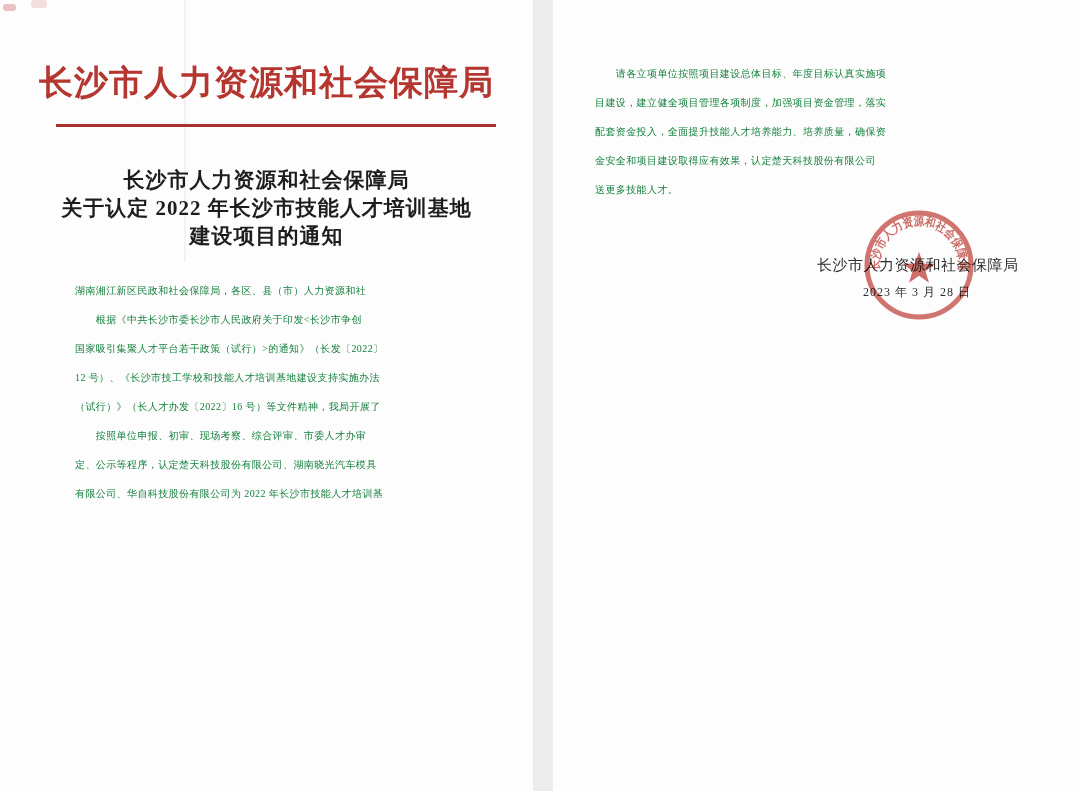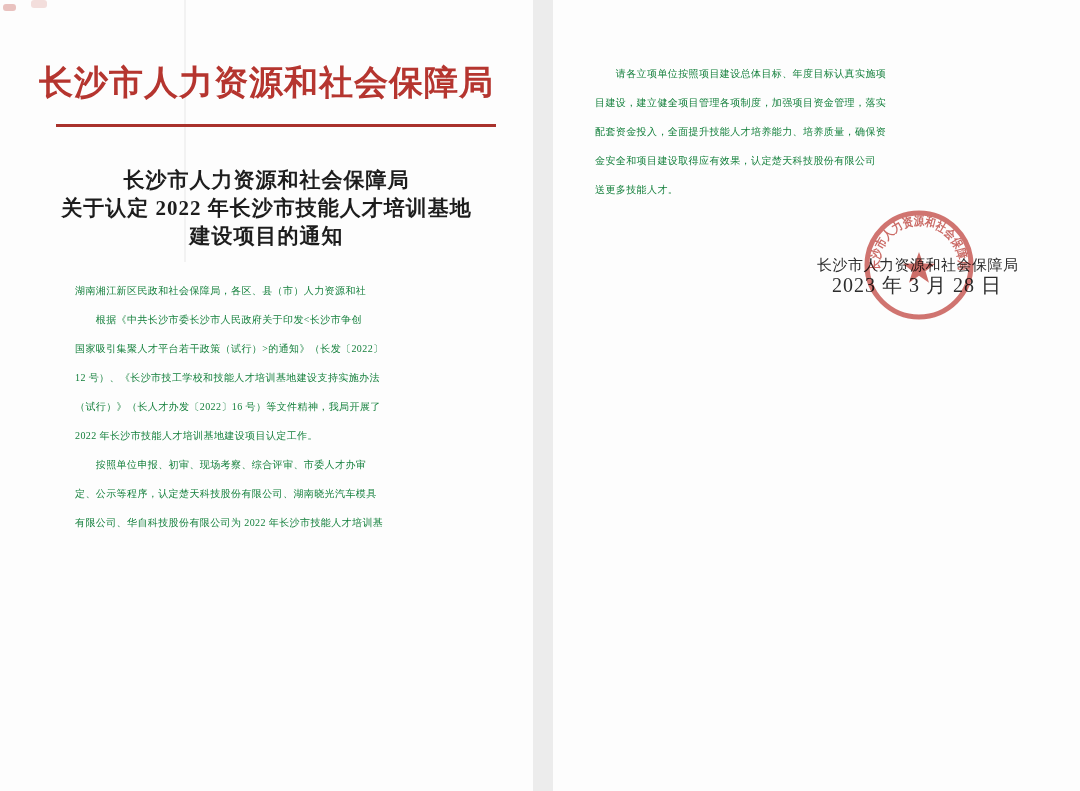--- a/index.html
+++ b/index.html
@@ -62,23 +62,23 @@
   .right-body { top: 59px;  left: 42px;  width: 462px; }
   .body-line { white-space: nowrap; }
 
   .signature {
     position: absolute; top: 256px; left: 264px; width: 200px;
     text-align: center;
     font-size: 15px; color: #2d2d2d; letter-spacing: 0.5px;
     white-space: nowrap;
   }
   .sign-date {
-    position: absolute; top: 272px; left: 264px; width: 200px;
+    position: absolute; top: 284px; left: 264px; width: 200px;
     text-align: center;
-    font-size: 20px; color: #2d2d2d; letter-spacing: 1px;
+    font-size: 12px; color: #2d2d2d; letter-spacing: 1px;
     white-space: nowrap;
   }
 
   .seal {
     position: absolute; left: 294px; top: 193px;
     width: 144px; height: 144px;
     mix-blend-mode: multiply;
     opacity: 0.85;
   }
   .seal .ring   { fill: none; stroke: #bf4039; stroke-width: 5; opacity: .85; }
@@ -104,21 +104,20 @@
       <div class="title-line">关于认定 2022 年长沙市技能人才培训基地</div>
       <div class="title-line">建设项目的通知</div>
     </div>
 
     <div class="body-block left-body">
       <div class="body-line">湖南湘江新区民政和社会保障局，各区、县（市）人力资源和社</div>
       <div class="body-line">　　根据《中共长沙市委长沙市人民政府关于印发&lt;长沙市争创</div>
       <div class="body-line">国家吸引集聚人才平台若干政策（试行）&gt;的通知》（长发〔2022〕</div>
       <div class="body-line">12 号）、《长沙市技工学校和技能人才培训基地建设支持实施办法</div>
       <div class="body-line">（试行）》（长人才办发〔2022〕16 号）等文件精神，我局开展了</div>
-      <div class="body-line">2022 年长沙市技能人才培训基地建设项目认定工作。</div>
       <div class="body-line">　　按照单位申报、初审、现场考察、综合评审、市委人才办审</div>
       <div class="body-line">定、公示等程序，认定楚天科技股份有限公司、湖南晓光汽车模具</div>
       <div class="body-line">有限公司、华自科技股份有限公司为 2022 年长沙市技能人才培训基</div>
     </div>
   </div>
 
   <div class="page-gap"></div>
 
   <div class="page right">
     <div class="body-block right-body">

